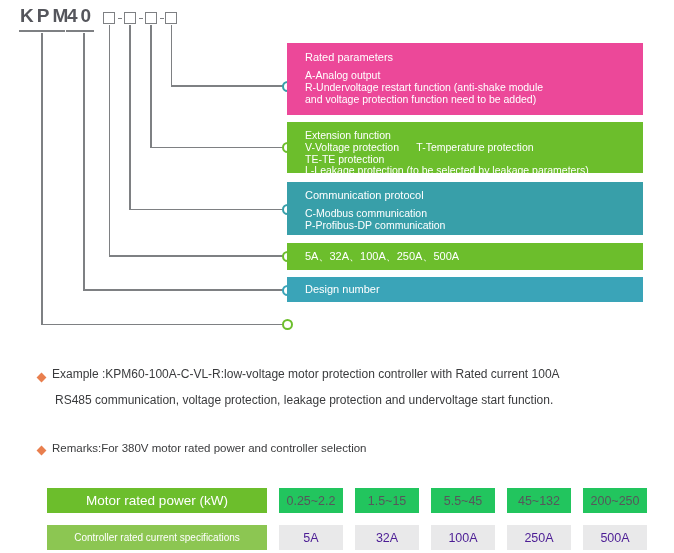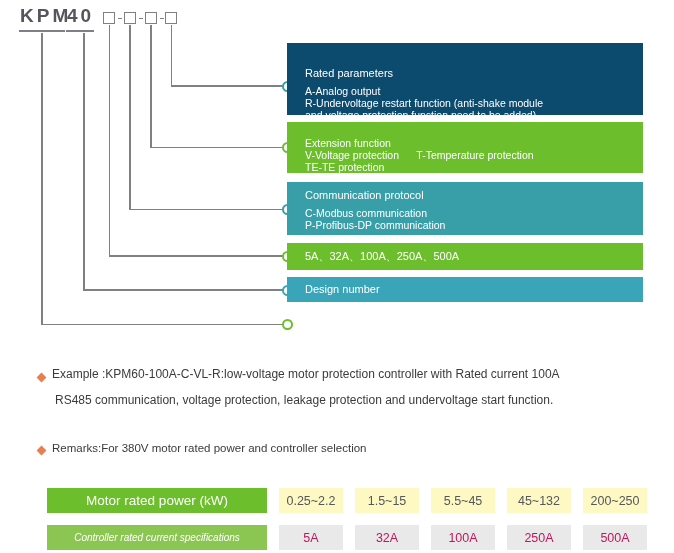--- a/index.html
+++ b/index.html
@@ -24,22 +24,22 @@
   .note-line{position:absolute;font-size:12px;color:#3a3b3d;white-space:nowrap;}
   .remark-line{position:absolute;font-size:11.5px;color:#3a3b3d;white-space:nowrap;}
   .spec-table{
     position:absolute;left:47px;top:488px;display:grid;
     grid-template-columns:220px repeat(5,64px);grid-auto-rows:25px;
     column-gap:4px;row-gap:3px;gap:12px;
   }
   .cell{display:flex;align-items:center;justify-content:center;}
   .th1{background:#6cbe2c;color:#fff;font-size:13.5px;}
   .th2{background:#8cc652;color:#fff;font-size:10px;}
-  .td1{background:#fef9c3;color:#56575b;font-size:12.5px;}
-  .td2{background:#e9e9ea;color:#be185d;font-size:12.5px;}
+  .td1{background:#22c55e;color:#56575b;font-size:12.5px;}
+  .td2{background:#e9e9ea;color:#4c1d95;font-size:12.5px;}
 </style>
 </head>
 <body>
 
 <div class="stage">
 
   <span class="model-text" style="left: 20px; top: 5px; color: rgb(85, 86, 92);">KPM</span>
   <div class="underline" style="left: 19px; top: 30px; width: 46px; background-color: rgb(126, 128, 131);"></div>
   <span class="model-text" style="left: 67px; top: 5px; color: rgb(85, 86, 92);">40</span>
   <div class="underline" style="left: 66px; top: 30px; width: 28px; background-color: rgb(126, 128, 131);"></div>
@@ -66,28 +66,28 @@
   <div class="hline" style="left: 83px; top: 289px; width: 201px; background-color: rgb(126, 128, 131);"></div>
   <div class="hline" style="left: 41px; top: 323.5px; width: 243px; background-color: rgb(126, 128, 131);"></div>
 
   <div class="ring" style="left: 281.5px; top: 80.5px; border-color: rgb(56, 159, 169);"></div>
   <div class="ring" style="left: 281.5px; top: 142px; border-color: rgb(108, 190, 44);"></div>
   <div class="ring" style="left: 281.5px; top: 204px; border-color: rgb(56, 159, 169);"></div>
   <div class="ring" style="left: 281.5px; top: 250.5px; border-color: rgb(108, 190, 44);"></div>
   <div class="ring" style="left: 281.5px; top: 284.5px; border-color: rgb(58, 164, 184);"></div>
   <div class="ring" style="left: 281.5px; top: 319px; border-color: rgb(108, 190, 44);"></div>
 
-  <div class="mbox" style="top: 43px; height: 72px; padding-top: 24px; background-color: #0c4a6e;">
+  <div class="mbox" style="top: 43px; height: 72px; padding-top: 8px; background-color: #ec4899;">
     <div class="box-title" style="margin-bottom:6px;">Rated parameters</div>
     <div class="box-line">A-Analog output</div>
     <div class="box-line">R-Undervoltage restart function (anti-shake module</div>
     <div class="box-line">and voltage protection function need to be added)</div>
   </div>
 
-  <div class="mbox" style="top: 122px; height: 51px; padding-top: 16px; background-color: rgb(108, 190, 44);">
+  <div class="mbox" style="top: 122px; height: 51px; padding-top: 8px; background-color: rgb(108, 190, 44);">
     <div class="box-line">Extension function</div>
     <div class="box-line">V-Voltage protection      T-Temperature protection</div>
     <div class="box-line">TE-TE protection</div>
     <div class="box-line">L-Leakage protection (to be selected by leakage parameters)</div>
   </div>
 
   <div class="mbox" style="top: 182px; height: 53px; padding-top: 7px; background-color: rgb(56, 159, 169);">
     <div class="box-title" style="margin-bottom:6px;">Communication protocol</div>
     <div class="box-line">C-Modbus communication</div>
     <div class="box-line">P-Profibus-DP communication</div>
@@ -110,21 +110,21 @@
   <div class="remark-line" style="left: 52px; top: 442px; color: rgb(58, 59, 61);">Remarks:For 380V motor rated power and controller selection</div>
 
   <div class="spec-table">
     <div class="cell th1" style="background-color: rgb(108, 190, 44);">Motor rated power (kW)</div>
     <div class="cell td1">0.25~2.2</div>
     <div class="cell td1">1.5~15</div>
     <div class="cell td1">5.5~45</div>
     <div class="cell td1">45~132</div>
     <div class="cell td1">200~250</div>
 
-    <div class="cell th2" style="background-color: rgb(140, 198, 82); font-style: italic;">Controller rated current specifications</div>
+    <div class="cell th2" style="background-color: rgb(140, 198, 82);">Controller rated current specifications</div>
     <div class="cell td2">5A</div>
     <div class="cell td2">32A</div>
     <div class="cell td2">100A</div>
     <div class="cell td2">250A</div>
     <div class="cell td2">500A</div>
   </div>
 
 </div>
 
 </body></html>

